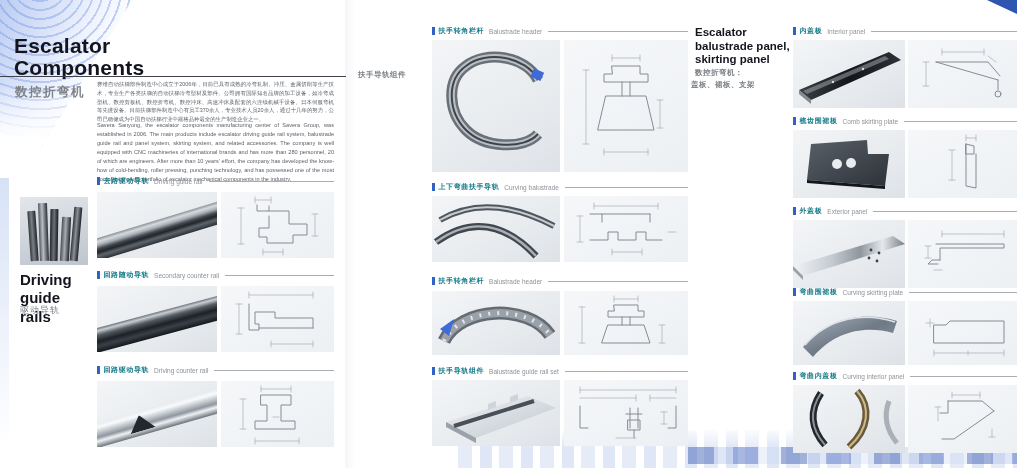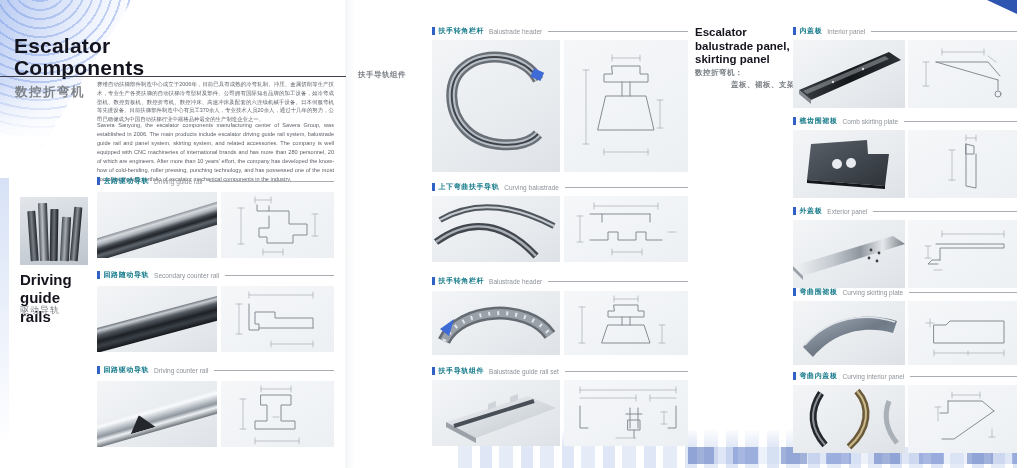--- a/index.html
+++ b/index.html
@@ -89,21 +89,21 @@
     <div class="vbar" style="left:41px;width:9px;height:44px;transform:rotate(3deg);background:linear-gradient(90deg,#494e55,#a6acb3 45%,#24282d)"></div>
     <div class="vbar" style="left:52px;width:8px;height:54px;transform:rotate(5deg);background:linear-gradient(90deg,#303439,#8b9199 45%,#1c1f23)"></div>
   </div>
   <div class="sidebar-title">Driving guide rails</div>
   <div class="sidebar-cn">驱动导轨</div>
 
   <div class="col-sub" style="left:358px;top:70px">扶手导轨组件</div>
 
   <div class="col-title" style="left:695px;top:26px;width:104px">Escalator balustrade panel, skirting panel</div>
   <div class="col-sub" style="left:695px;top:68px">数控折弯机：</div>
-  <div class="col-sub" style="left:731px;top:80px">盖板、裙板、支架</div>
+  <div class="col-sub" style="left:691px;top:80px">盖板、裙板、支架</div>
 
   <div class="sec-header" style="left:97px;top:176px;width:237px">
     <span class="sec-bar"></span>
     <span class="sec-cn">去路驱动导轨</span>
     <span class="sec-en">Driving guide rail</span>
     <span class="sec-rule"></span>
   </div>
   <div class="photo" style="left:97px;top:192px;width:120px;height:66px">
     <div class="bar" style="left:-12%;top:42%;width:126%;height:22px;transform:rotate(-17deg);
       background:linear-gradient(#8b9199 0%,#d6dade 15%,#aab0b7 30%,#41464d 48%,#22262b 62%,#5d646c 78%,#2b3036 100%)"></div>

